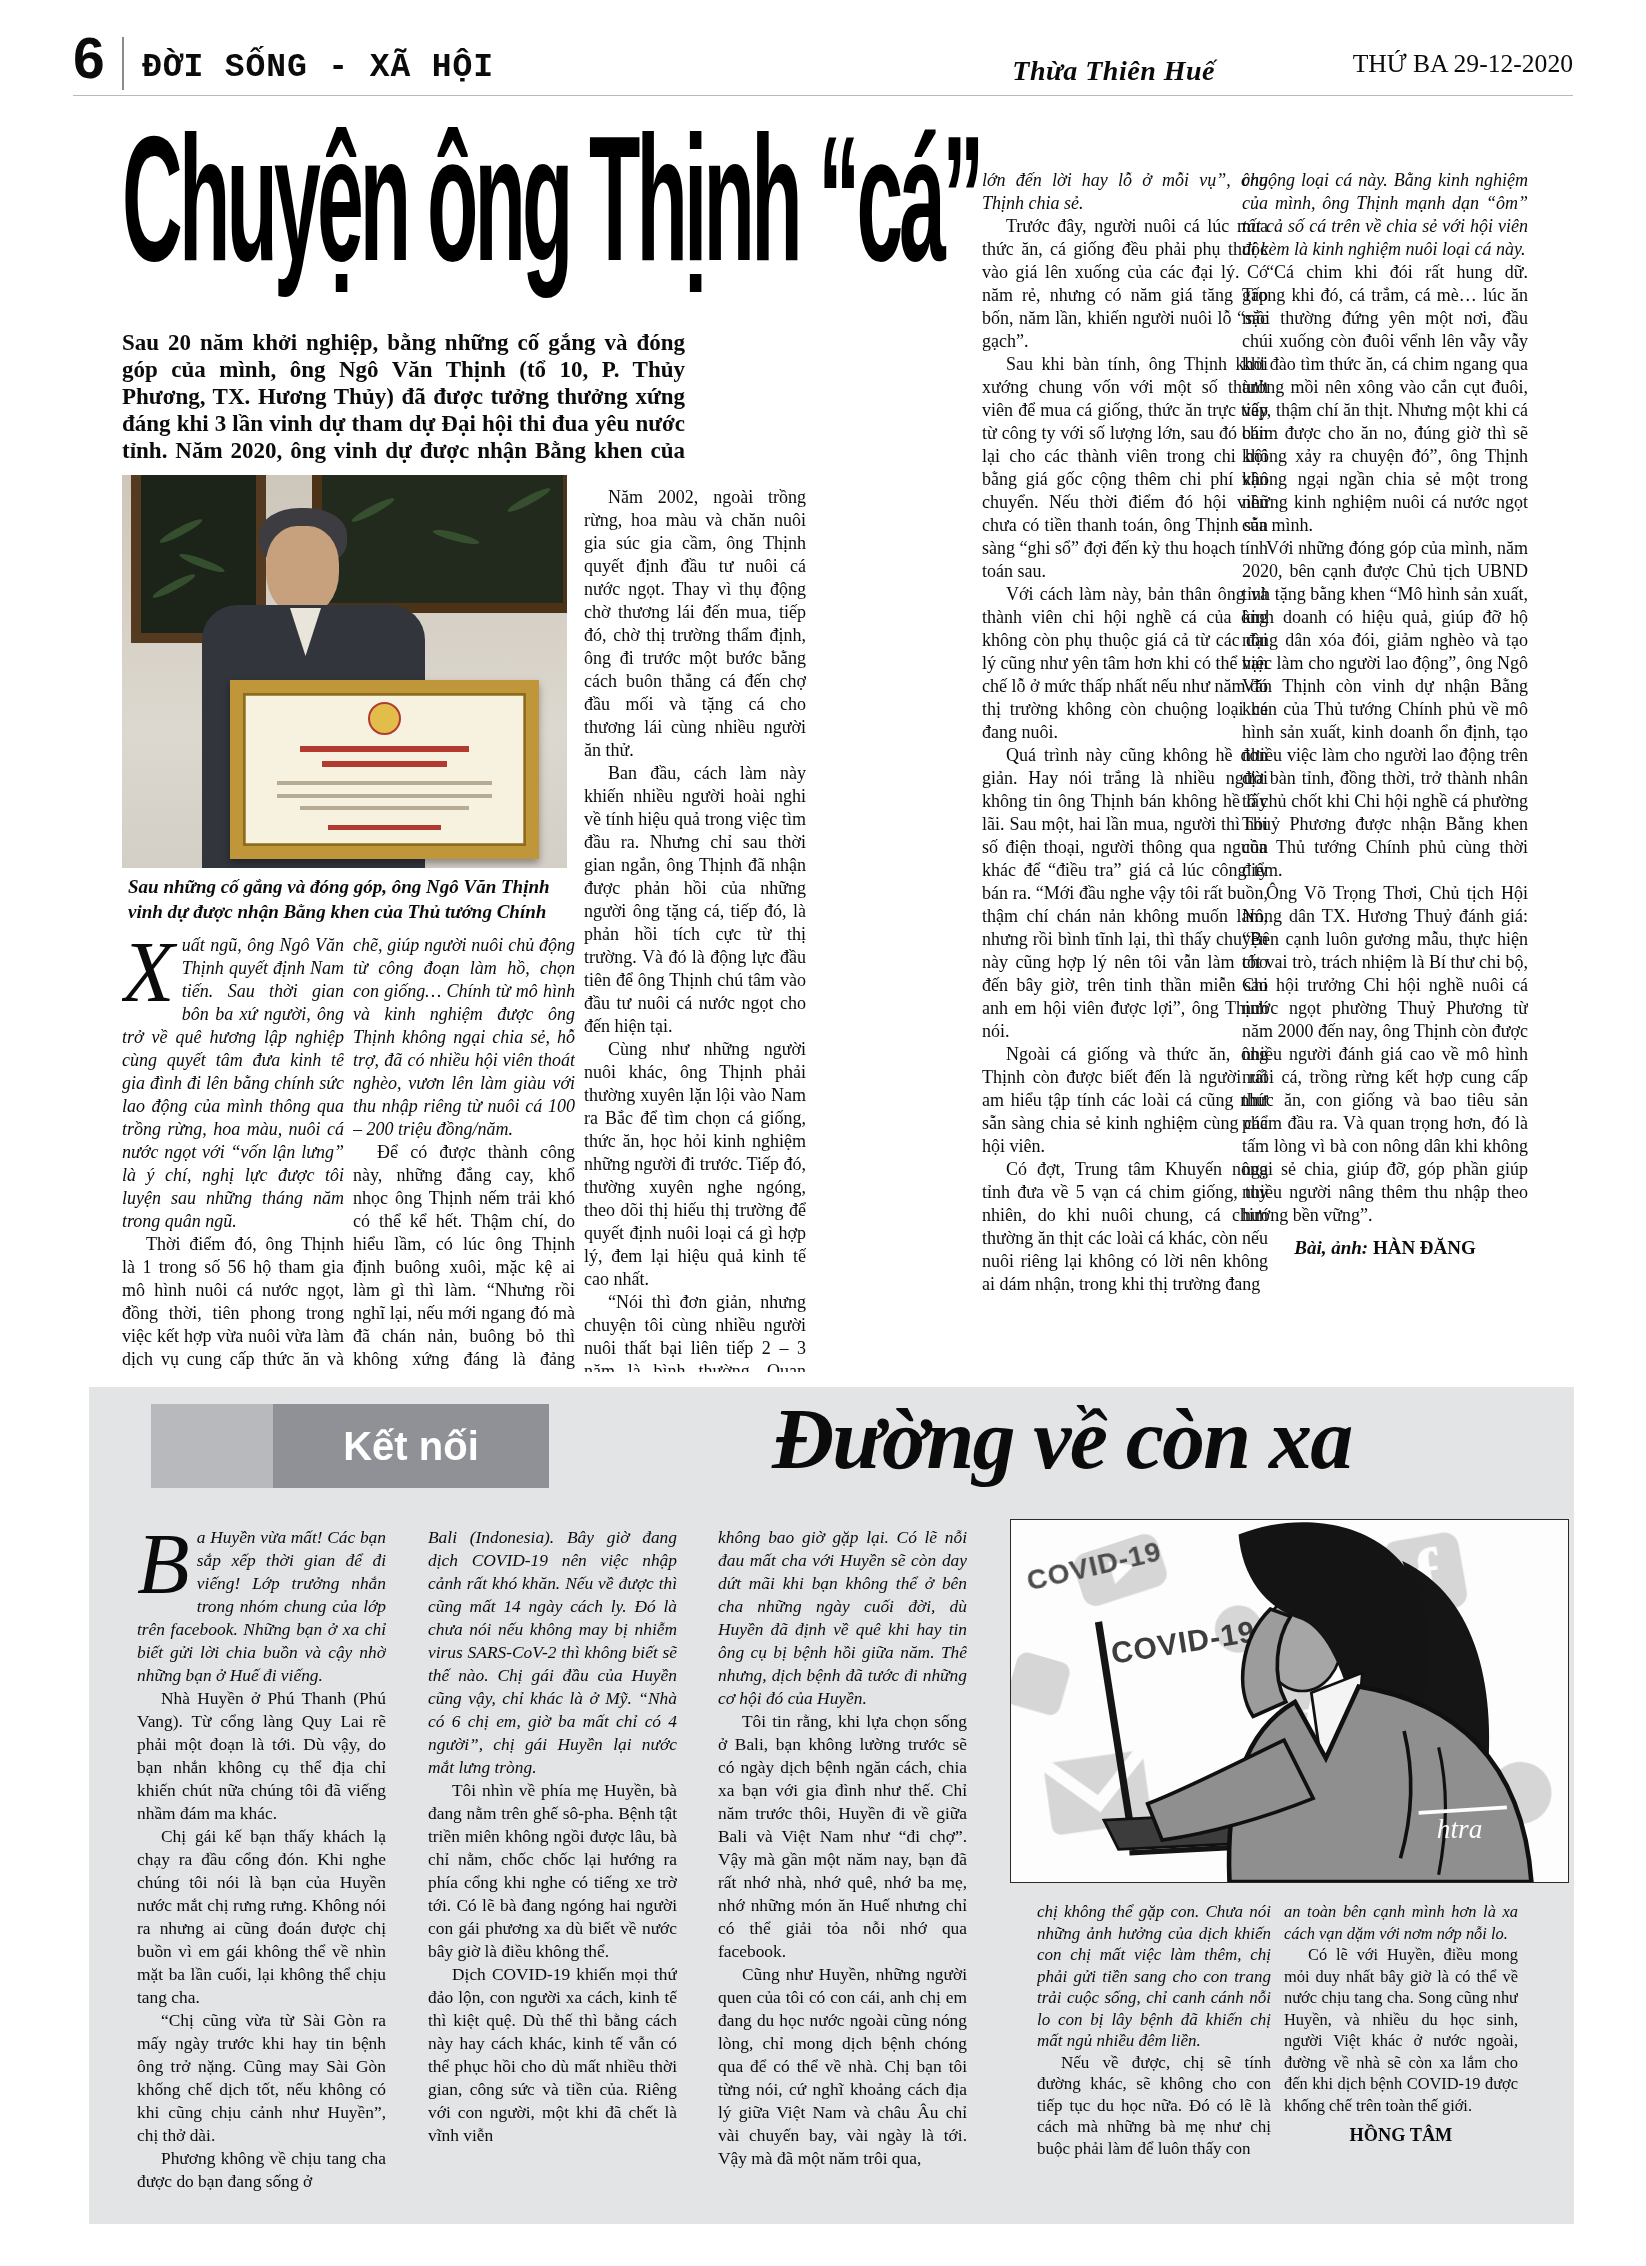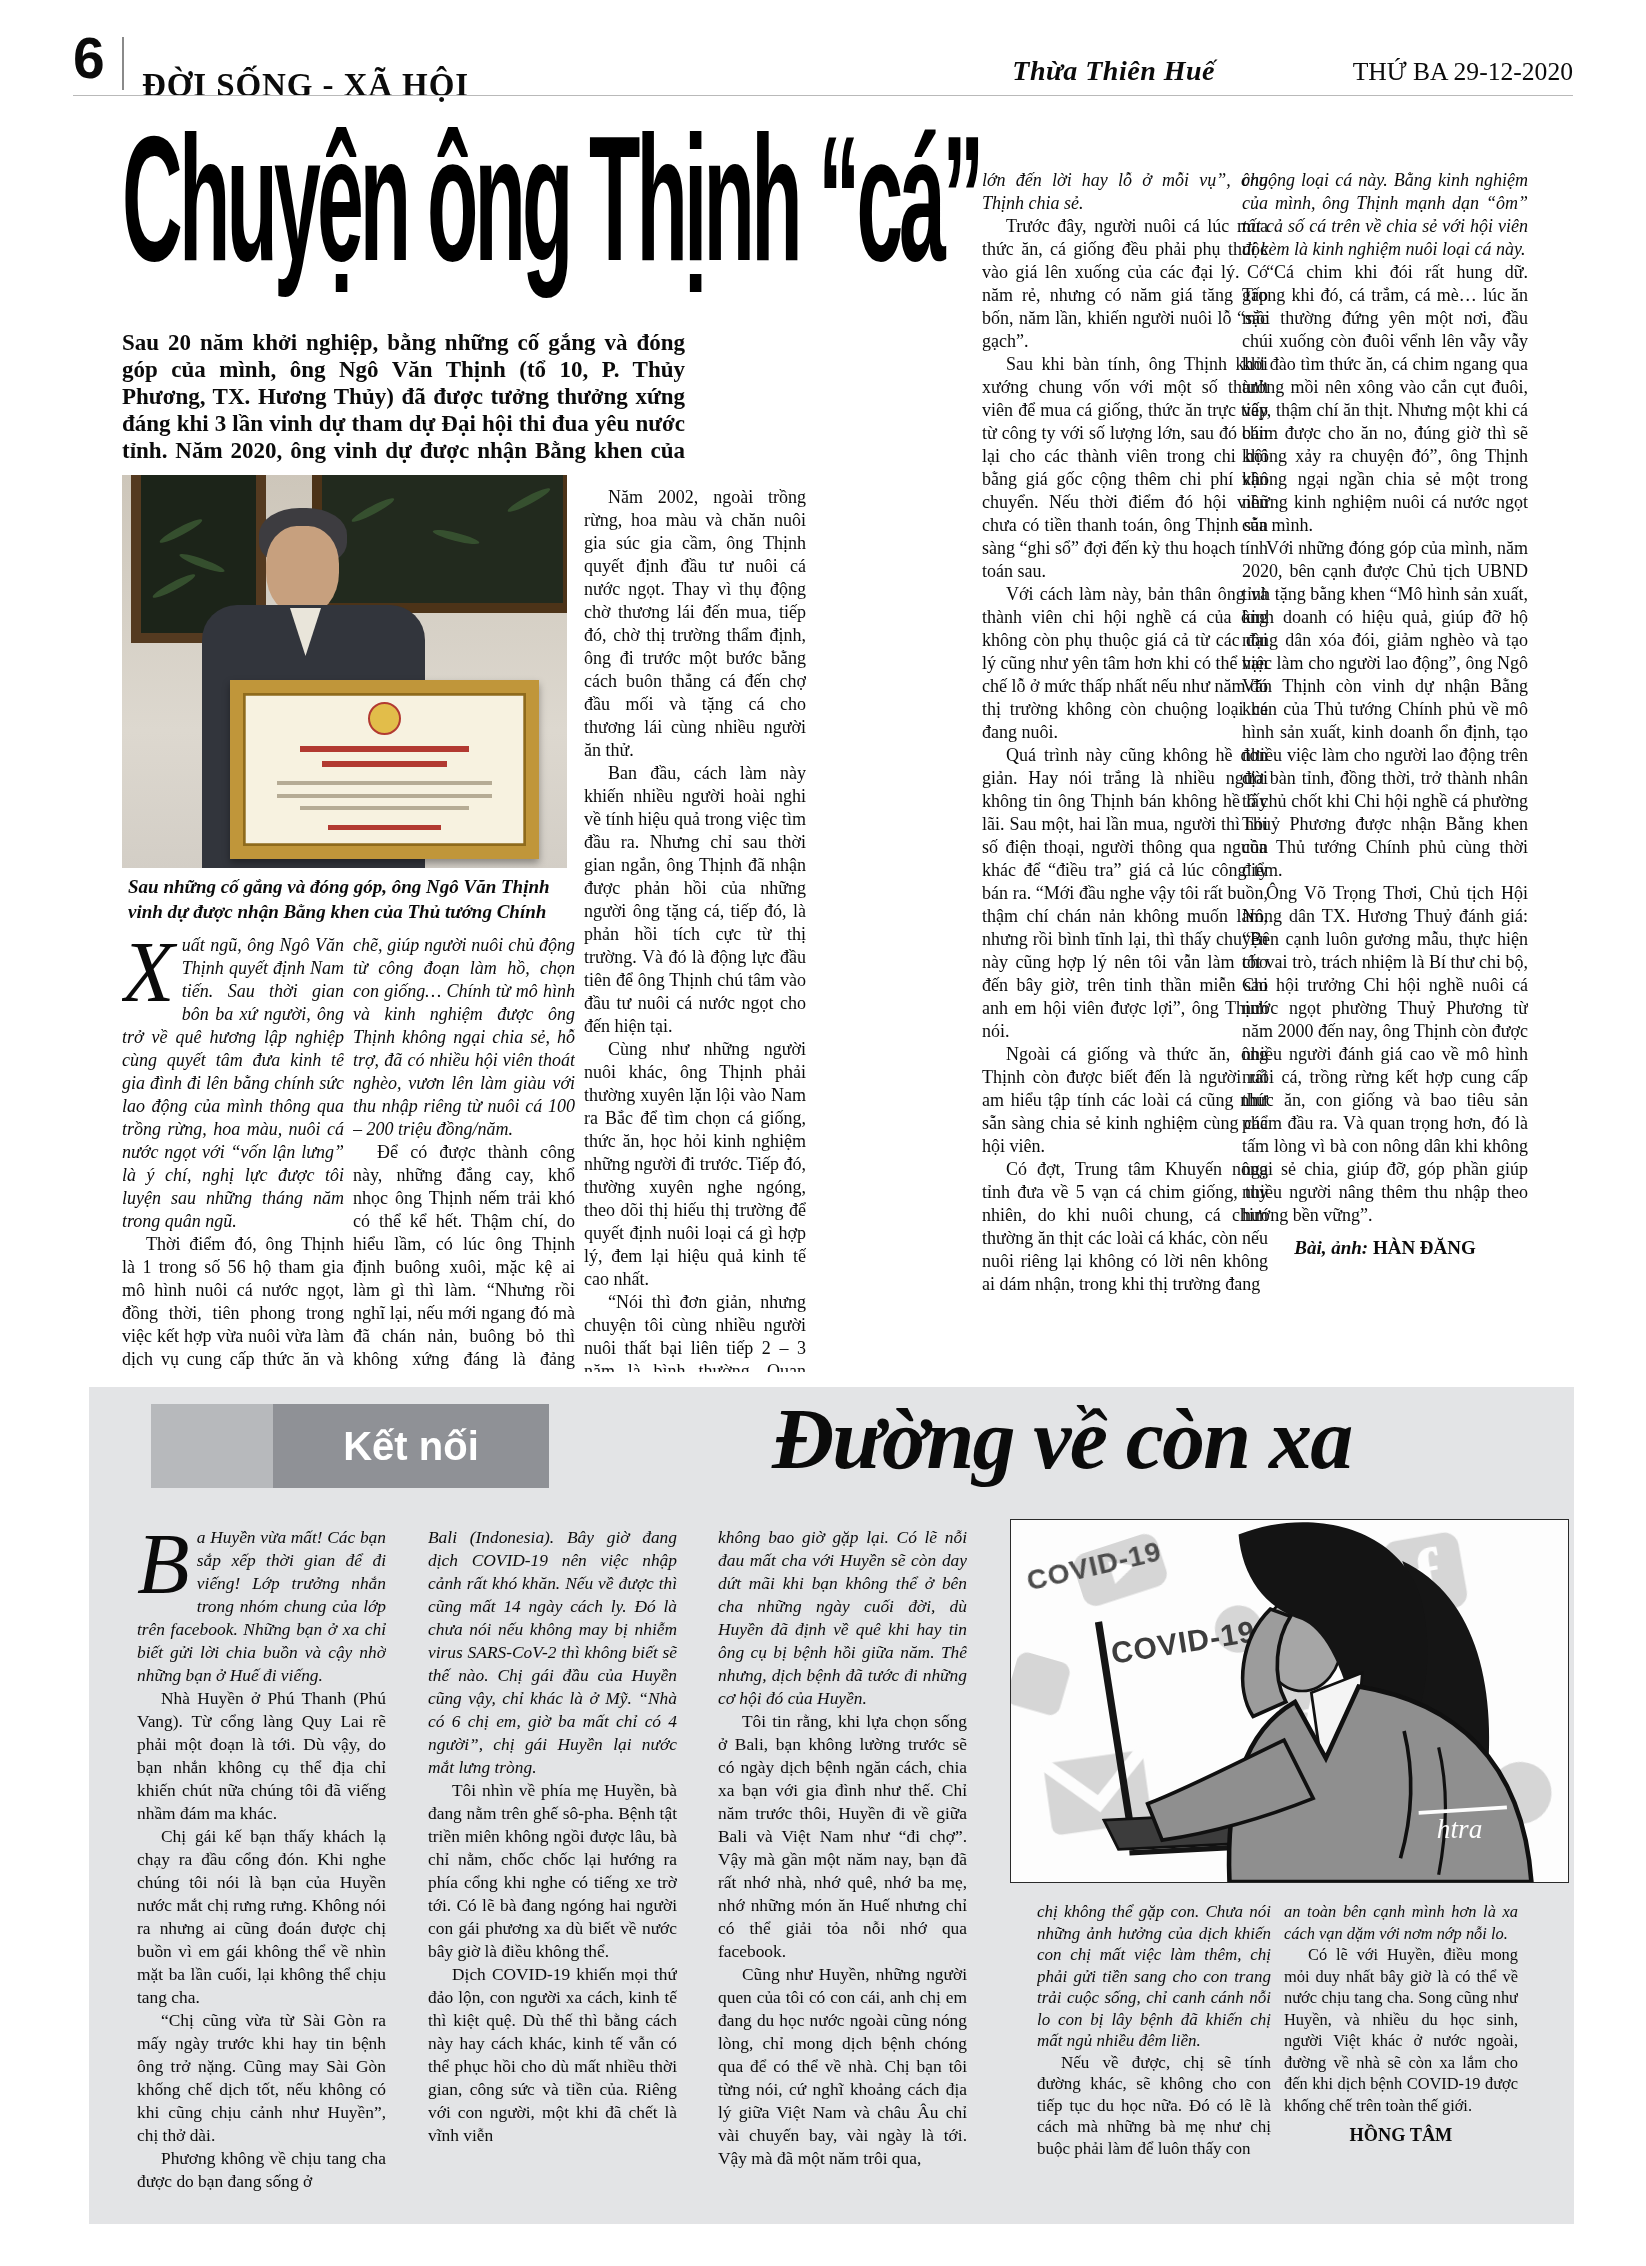--- a/index.html
+++ b/index.html
@@ -7,23 +7,23 @@
   .page {
     position: relative; width: 1647px; height: 2267px;
     background: #fff; overflow: hidden;
     font-family: "Liberation Serif", serif; color: #0b0b0b;
   }
   
   .hdr { position:absolute; left:73px; top:35px; width:1500px; height:57px; }
   .hdr-rule { position:absolute; left:73px; top:95px; width:1500px; border-top:1.4px solid #b9b9b9; }
   .pagenum { position:absolute; left:0; top:-5.5px; font-family:"Liberation Sans",sans-serif; font-weight:700; font-size:57px; line-height:57px; }
   .hdr-div { position:absolute; left:49px; top:1.8px; width:1.8px; height:53px; background:#8a8a8a; }
-  .section-title { position:absolute; left:69px; top:32px; font-family:Liberation Serif, serif; font-weight:700; font-size:33px; letter-spacing:0.9px; }
+  .section-title { position:absolute; left:69px; top:14px; font-family:Liberation Mono, monospace; font-weight:700; font-size:33px; letter-spacing:0.9px; }
   .brand { position:absolute; right:358px; top:20px; font-weight:700; font-size:28px; letter-spacing:0.5px;font-style:italic; }
-  .issue-date { position:absolute; right:0; top:22px; font-size:25.6px; }
+  .issue-date { position:absolute; right:0; top:14px; font-size:25.6px; }
 
   
   .a1-headline {
     position:absolute; left:122px; top:115px; white-space:nowrap;
     font-family:"Liberation Sans",sans-serif; font-weight:700;
     font-size:179px; line-height:166px; letter-spacing:-8.2px;
     transform:scaleX(0.47); transform-origin:left top; color:#000;
   }
   .a1-lede {
     position:absolute; left:122px; top:329px; width:563px; height:139px; overflow:hidden;

